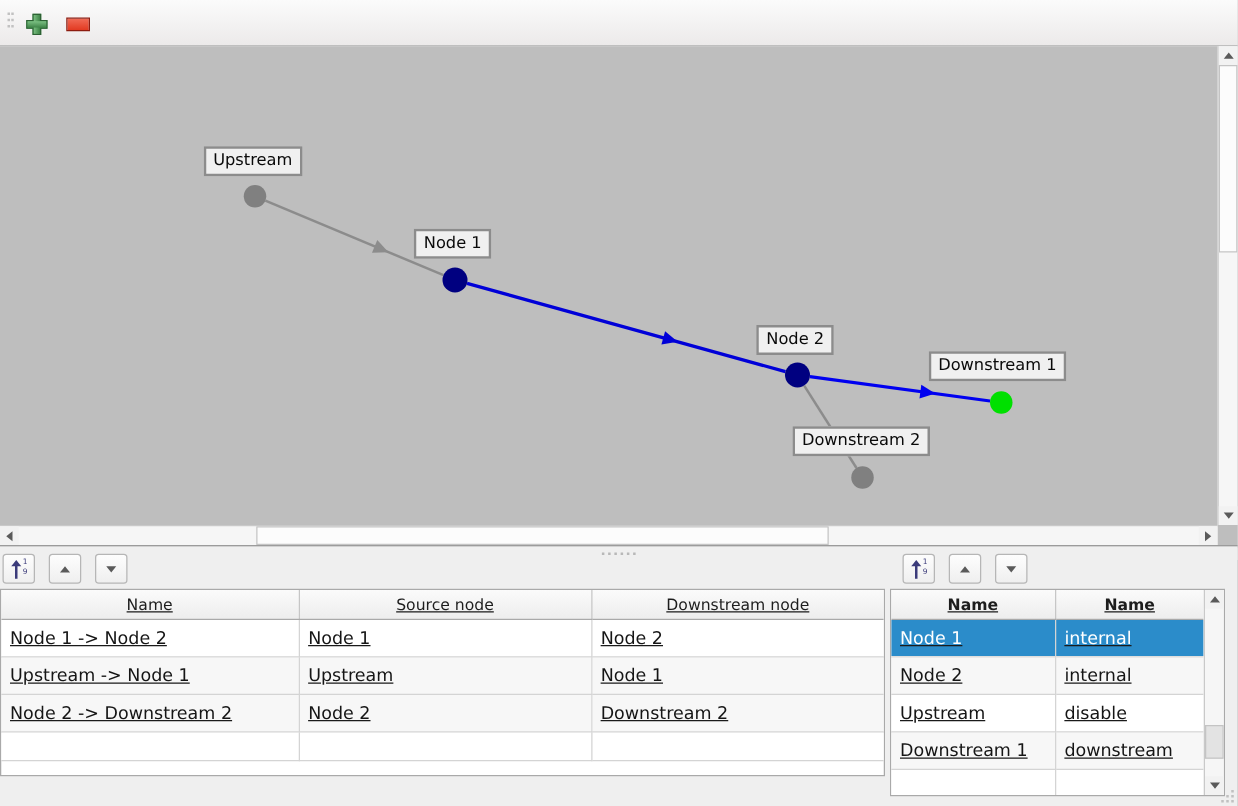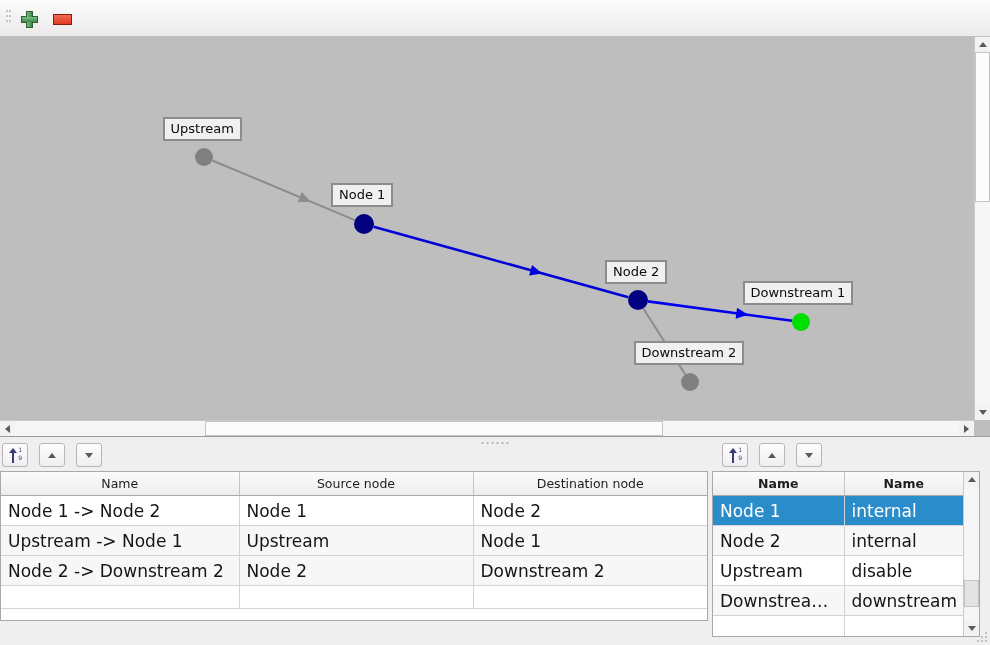--- a/index.html
+++ b/index.html
@@ -119,32 +119,32 @@
   .ico-sort .n1{position:absolute;right:0;top:-1px;font-size:6px;line-height:6px;color:#3b3b7a;font-family:"DejaVu Sans",sans-serif;}
   .ico-sort .n9{position:absolute;right:0;top:7px;font-size:6px;line-height:6px;color:#3b3b7a;font-family:"DejaVu Sans",sans-serif;}
 
   
   .tbl{
     position:absolute;top:28px;left:0;
     border:1px solid #a9a9a9;box-sizing:border-box;background:#fff;overflow:hidden;
   }
   .tbl-left{width:708px;height:150px;}
   .tbl-right{width:268px;height:166px;}
-  table{border-collapse:collapse;width:100%;table-layout:fixed;}
+  table{border-collapse:collapse;width:100%;table-layout:fixed;text-decoration:underline;}
   thead th{
     background:linear-gradient(#fbfbfb,#ededed);
     border-right:1px solid #c6c6c6;border-bottom:1px solid #a9a9a9;
     font-weight:normal;font-size:12.5px;color:#1d1d1d;
     height:23px;padding:0;text-align:center;
   }
   thead th:last-child{border-right:none;}
   .tbl-right thead th{font-weight:bold;}
   tbody td{
     border-right:1px solid #d4d4d4;border-bottom:1px solid #d4d4d4;
-    height:29px;padding:0 0 0 7px;font-size:17px;color:#151515;
+    height:29px;padding:0 0 0 7px;font-size:14px;color:#151515;
     overflow:hidden;white-space:nowrap;text-overflow:ellipsis;
   }
   tbody td:last-child{border-right:none;}
   tbody tr.odd td{background:#ffffff;}
   tbody tr.even td{background:#f7f7f7;}
   tbody tr.sel td{background:#2b8cca;color:#ffffff;}
   tbody tr.empty td{background:#ffffff;height:22px;}
 
   .tbl-right .sb-v{right:0;top:0;width:16px;height:164px;border-left:1px solid #c9c9c9;}
 
@@ -258,21 +258,21 @@
       <table>
         <colgroup>
             <col style="width:238px">
             <col style="width:234px">
             <col>
           </colgroup>
         <thead>
           <tr>
             <th>Name</th>
             <th>Source node</th>
-            <th>Destination node</th>
+            <th>Downstream node</th>
           </tr>
         </thead>
         <tbody id="edges-body">
             <tr class="odd">
               <td>Node 1 -&gt; Node 2</td>
               <td>Node 1</td>
               <td>Node 2</td>
             </tr>
             <tr class="even">
               <td>Upstream -&gt; Node 1</td>

